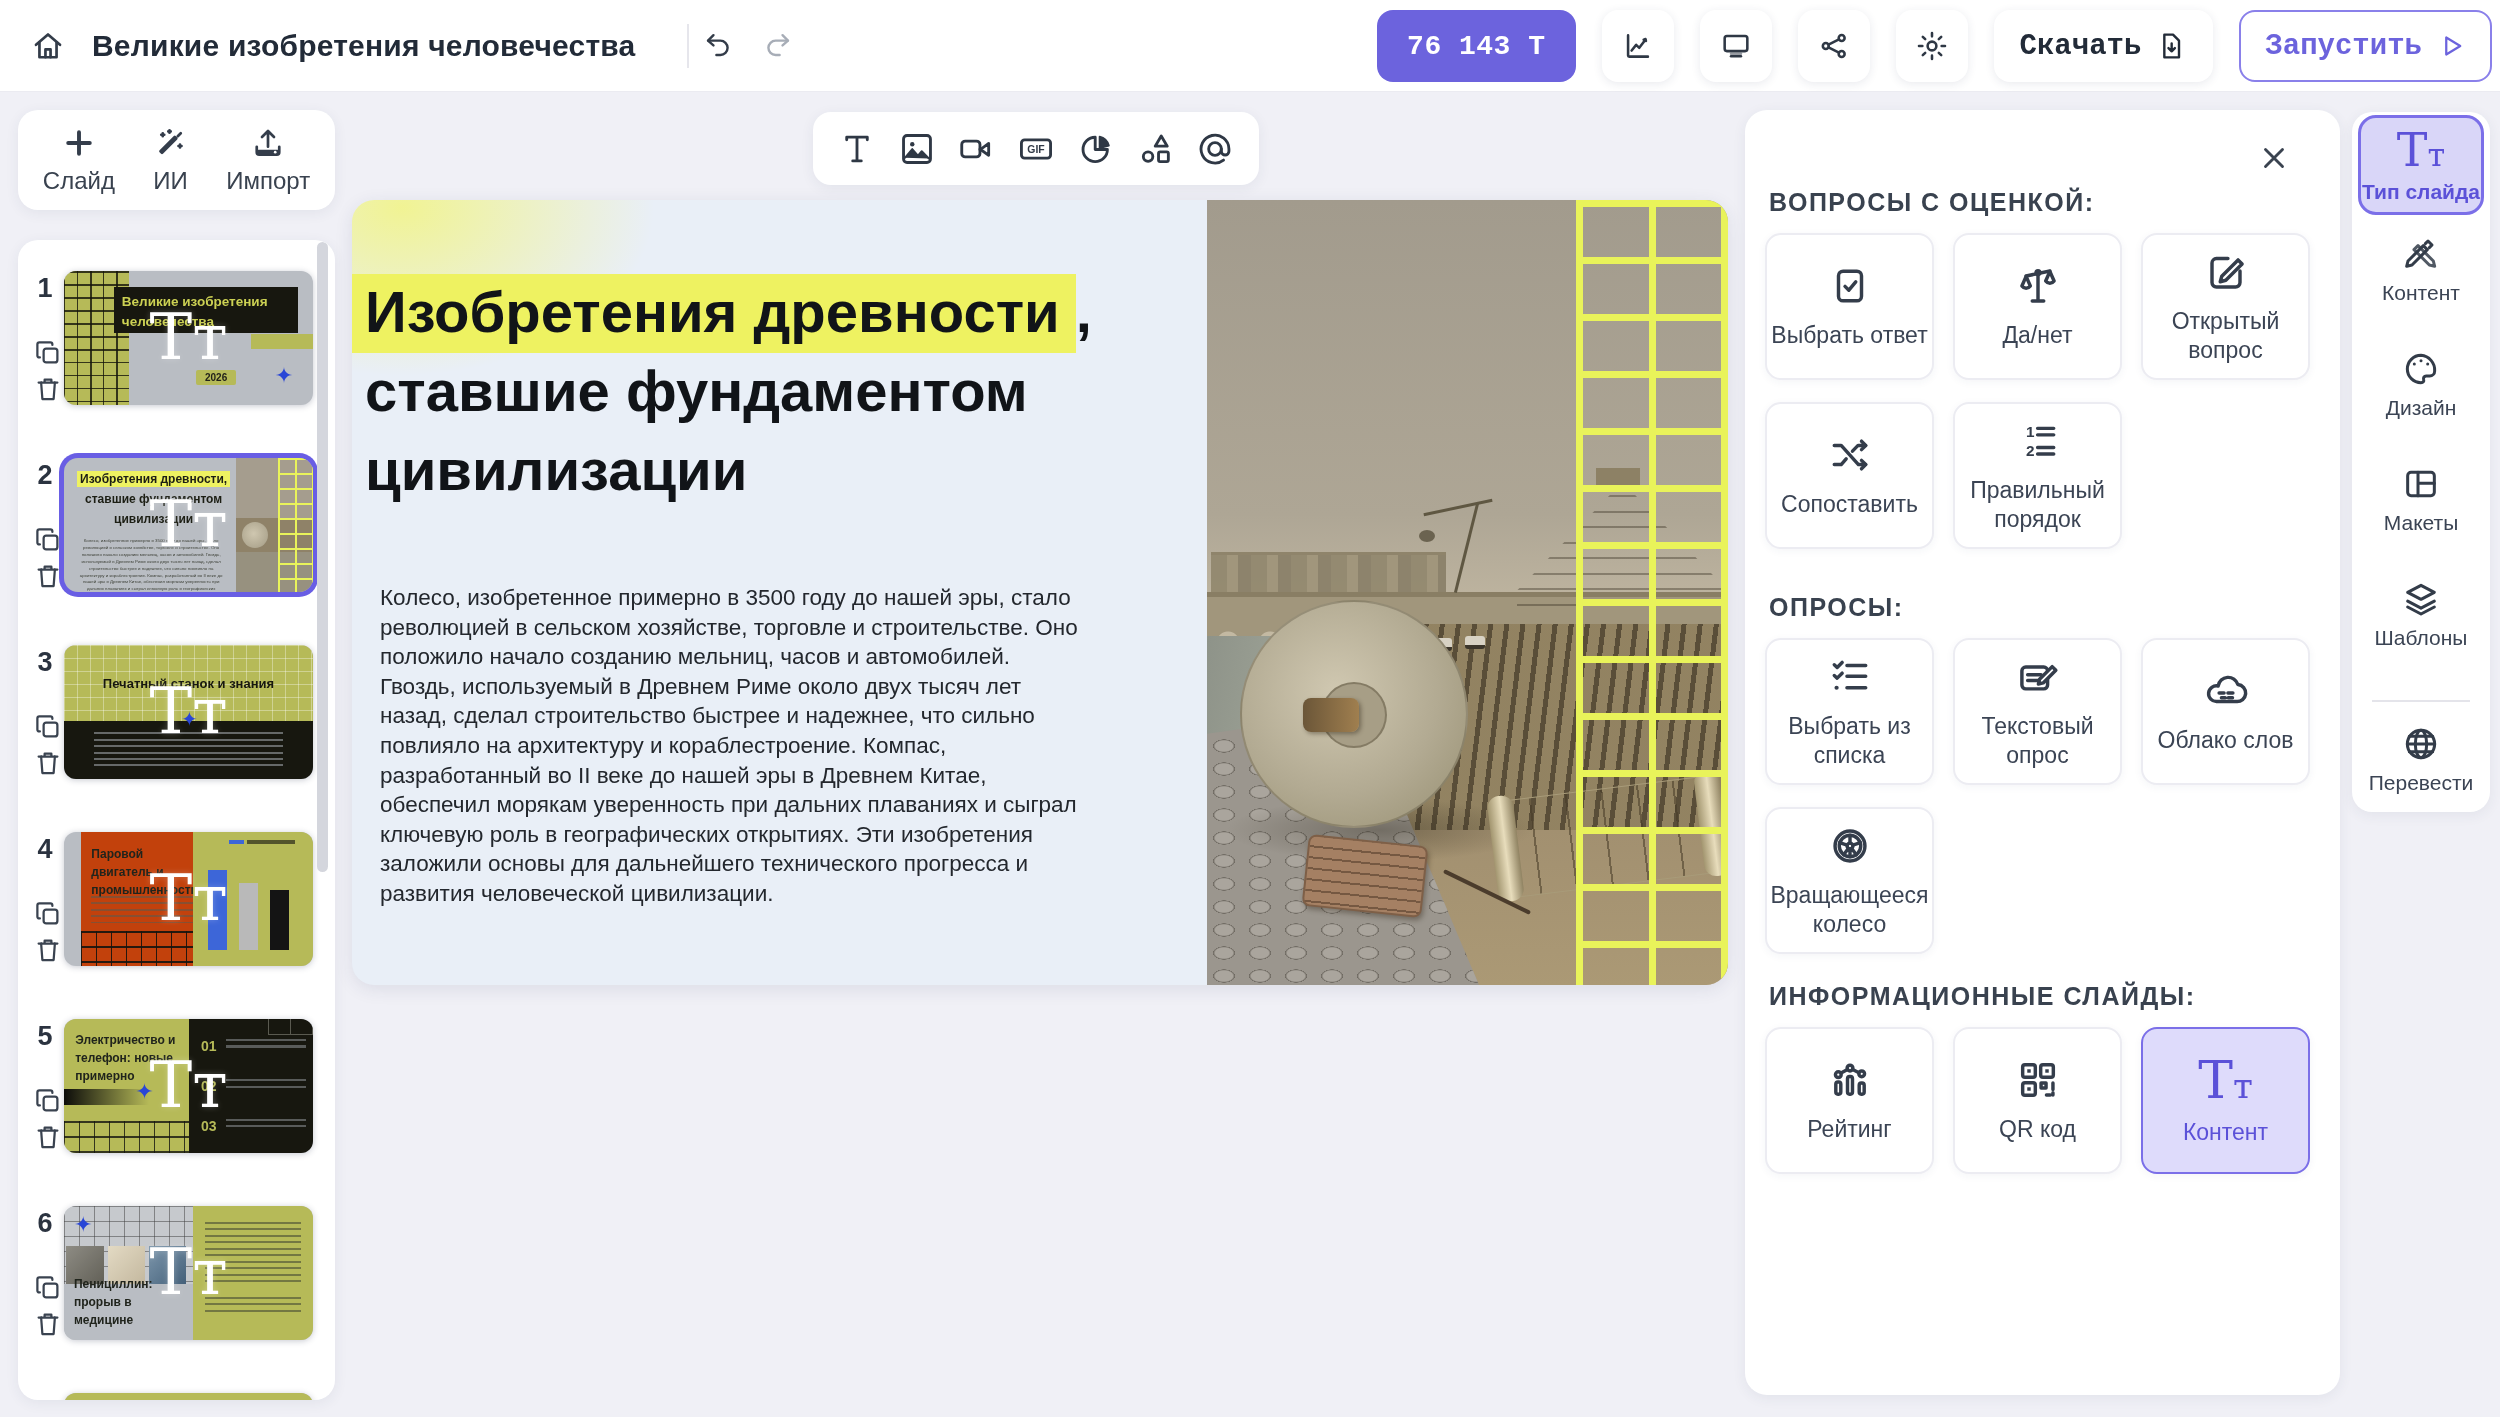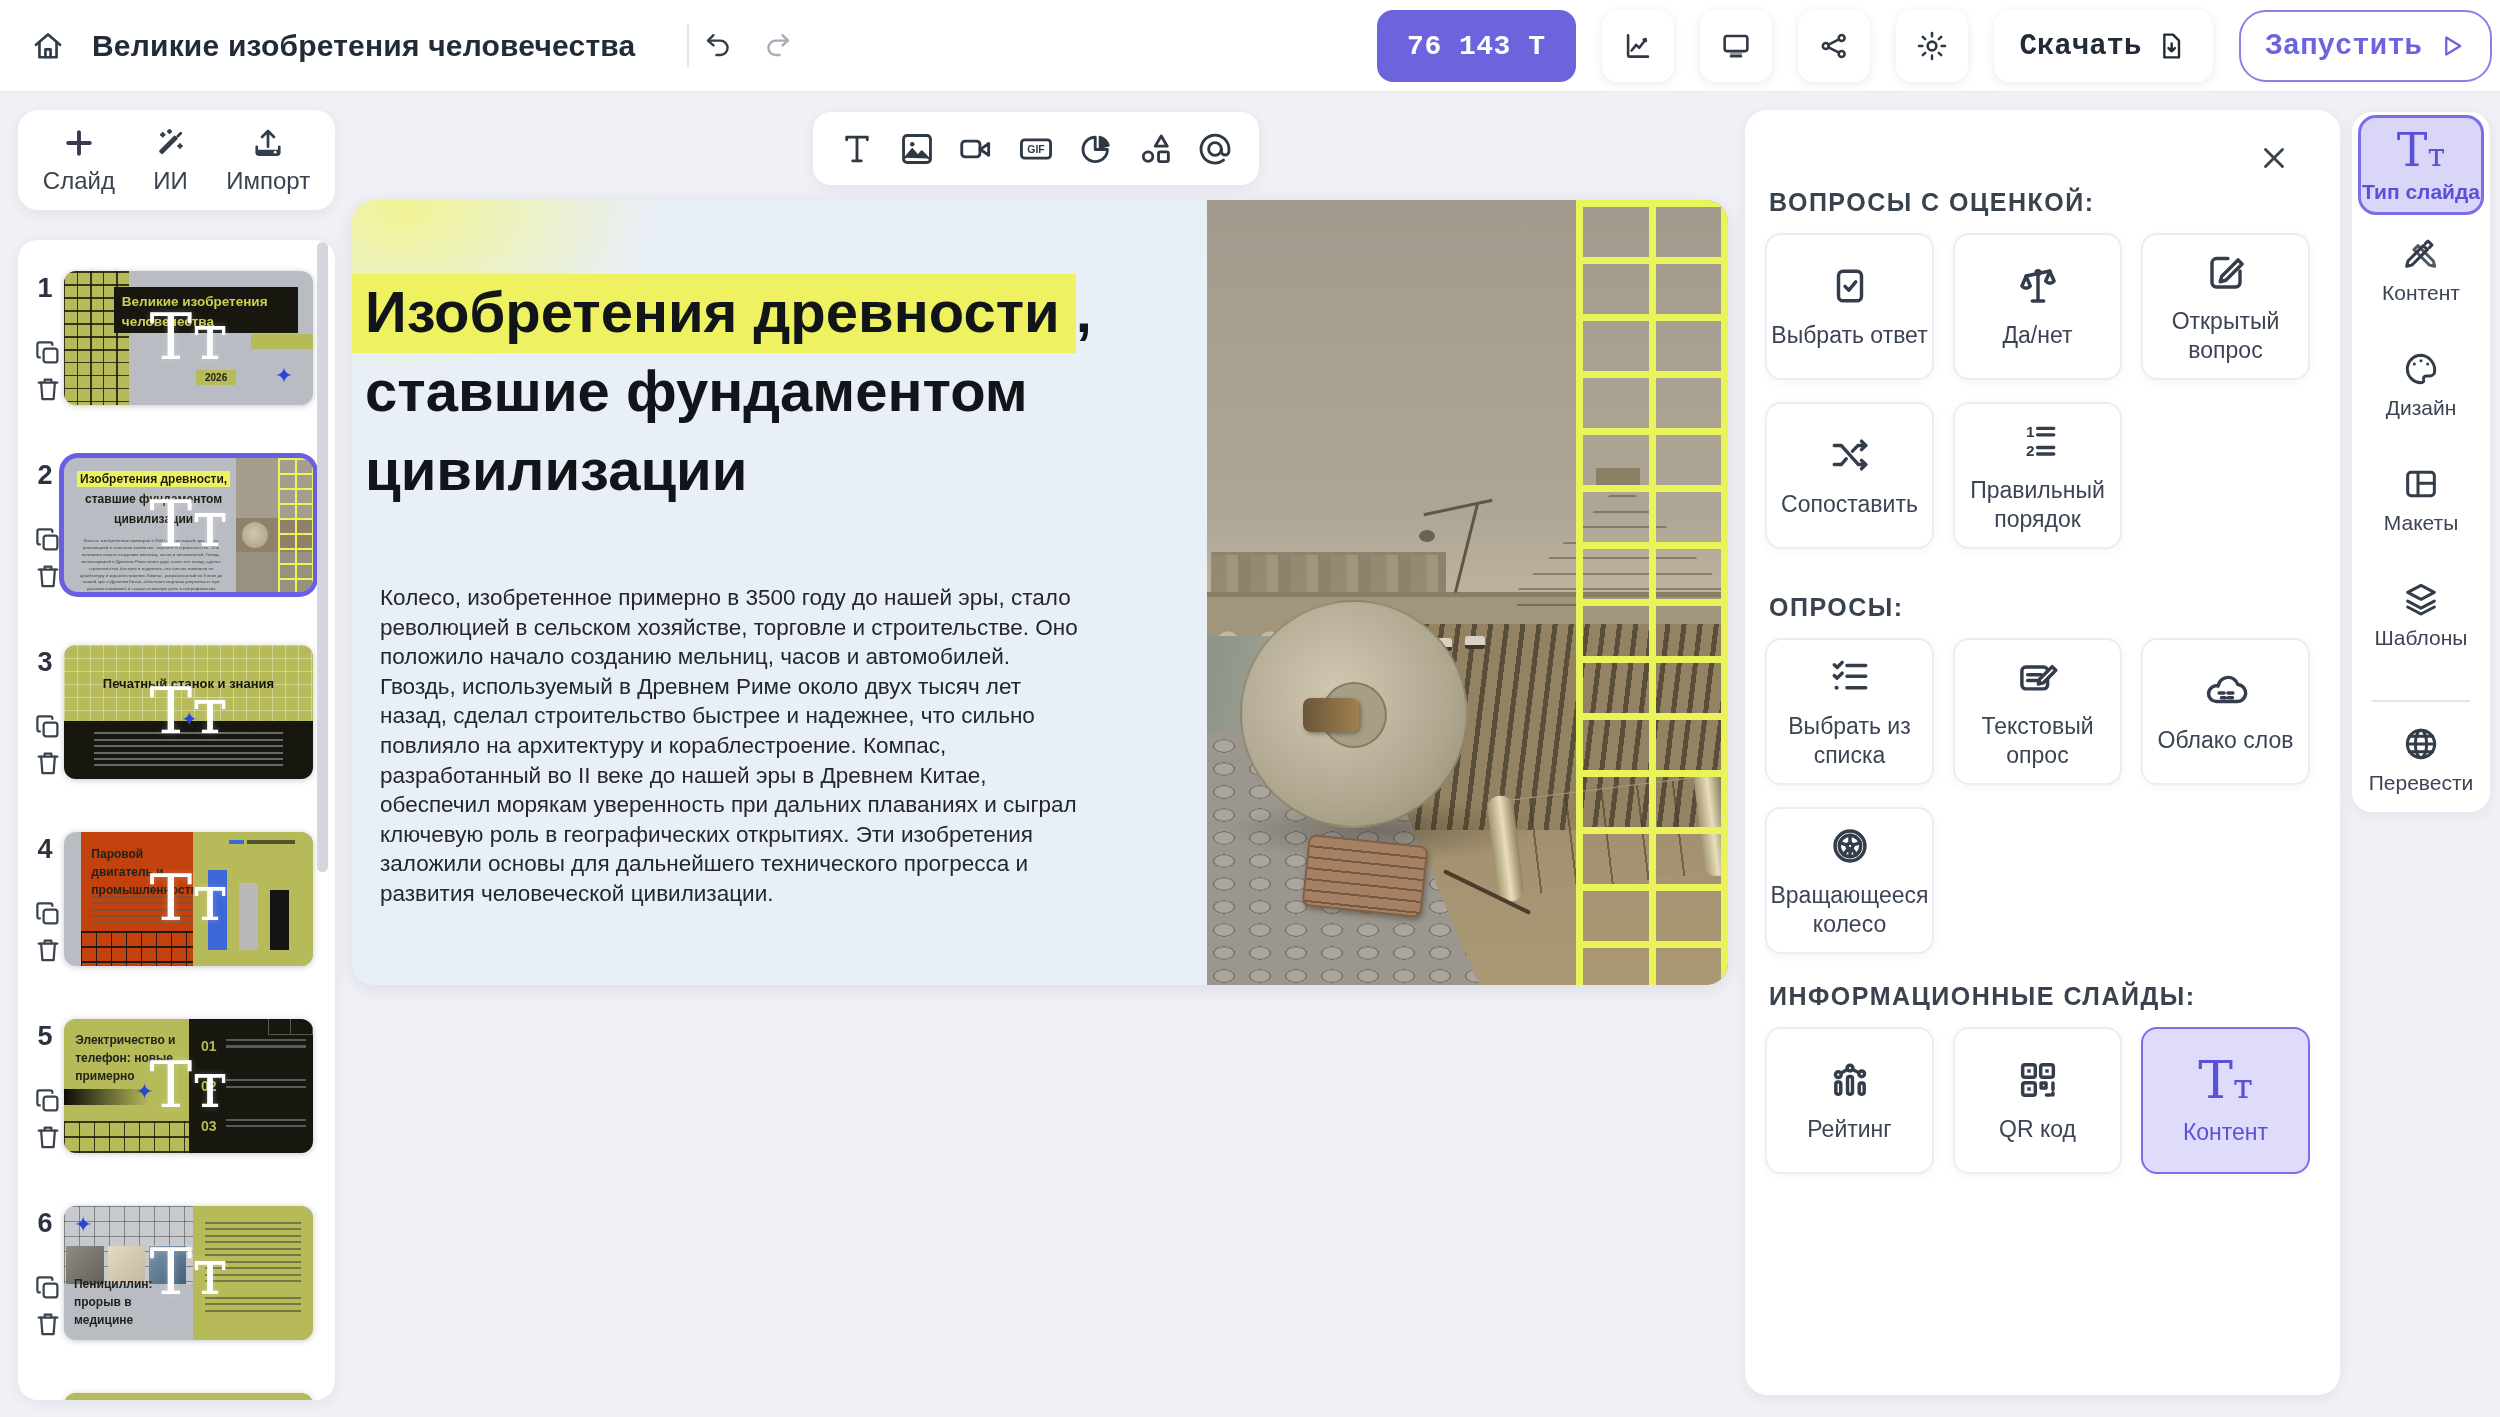--- a/index.html
+++ b/index.html
@@ -13,21 +13,21 @@
   .tb-left { position:absolute; left:30px; top:0; height:92px; display:flex; align-items:center; gap:26px; }
   .icon-plain { background:none; border:none; cursor:pointer; color:#333c49; display:flex; align-items:center; justify-content:center; }
   #doc-title { font-size:30px; font-weight:700; color:#222b38; letter-spacing:.2px; }
   .tb-divider { position:absolute; left:687px; top:24px; height:44px; width:2px; background:#e6e6ec; }
   #undo-btn { position:absolute; left:702px; top:28px; }
   #redo-btn { position:absolute; left:762px; top:28px; color:#a7adb7; }
   .tb-right { position:absolute; right:8px; top:10px; height:72px; display:flex; align-items:center; gap:26px;font-family:Liberation Mono, monospace; }
   .tokens-btn { height:72px; padding:0 30px; border:none; border-radius:16px; background:#6c63dd; color:#fff; font-size:28px; font-weight:700; font-family:inherit; cursor:pointer; letter-spacing:.5px; }
   .sq-btn { width:72px; height:72px; border:none; border-radius:16px; background:#fff; box-shadow:0 2px 10px rgba(40,50,90,.10); color:#2f3845; display:flex; align-items:center; justify-content:center; cursor:pointer; }
   .dl-btn { height:72px; padding:0 26px; border:none; border-radius:16px; background:#fff; box-shadow:0 2px 10px rgba(40,50,90,.10); display:flex; align-items:center; gap:14px; font-size:29px; font-weight:600; color:#222b38; font-family:inherit; cursor:pointer; }
-  .launch-btn { height:72px; padding:0 24px; border:2.5px solid #8a80ea; border-radius:27px; background:#fff; display:flex; align-items:center; gap:14px; font-size:29px; font-weight:600; color:#6c63dd; font-family:inherit; cursor:pointer; }
+  .launch-btn { height:72px; padding:0 24px; border:2.5px solid #8a80ea; border-radius:16px; background:#fff; display:flex; align-items:center; gap:14px; font-size:29px; font-weight:600; color:#6c63dd; font-family:inherit; cursor:pointer; }
 
   
   #left-toolbar { left:18px; top:110px; width:317px; height:100px; display:flex; justify-content:space-around; align-items:center; padding:0 6px; }
   .lt-item { display:flex; flex-direction:column; align-items:center; gap:6px; background:none; border:none; cursor:pointer; color:#343d4b; font-family:inherit; }
   .lt-item span.lbl { font-size:24px; color:#39424f; }
 
   
   #slides-panel { left:18px; top:240px; width:317px; height:1160px; overflow:hidden; }
   .slide-row { position:absolute; left:0; width:317px; height:134px; }
   .slide-num { position:absolute; left:12px; top:2px; width:30px; text-align:center; font-size:27px; font-weight:700; color:#2b3340; }

